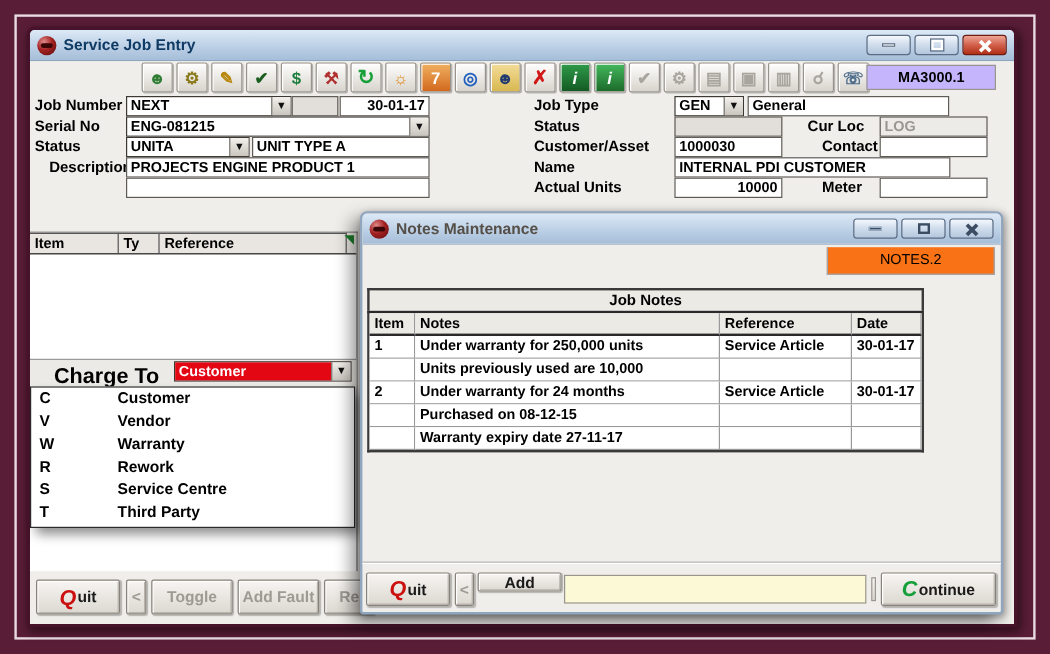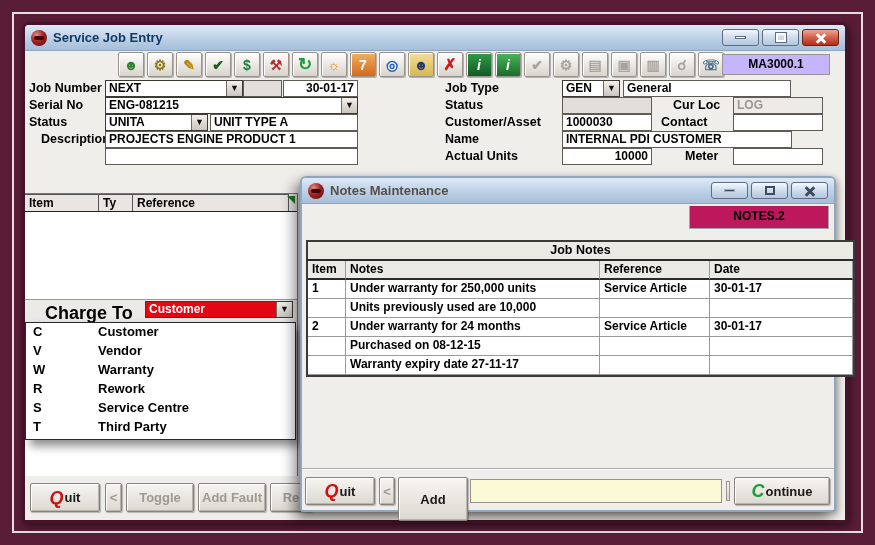--- a/index.html
+++ b/index.html
@@ -89,26 +89,26 @@
   .btn3d.dis { color:#9e9a93; }
   .u-first::first-letter { text-decoration:underline; }
   .q-glyph { color:#cc1010; font-size:18px; font-weight:900; font-style:italic; margin-right:1px; line-height:14px; }
   .c-glyph { color:#17a03a; font-size:18px; font-weight:900; font-style:italic; margin-right:1px; line-height:14px; }
 
   
   #notes-win { left:300px; top:176px; width:536px; height:336px; border:2px solid #90a6be;
                border-radius:6px 6px 3px 3px; box-shadow:-6px 7px 14px rgba(0,0,0,.45), 2px 2px 6px rgba(0,0,0,.3); }
   #notes-client { position:absolute; left:0; top:26px; right:0; bottom:0; }
   #notes-title-text { font-weight:700; font-size:13px; color:#564f48; }
-  #notes-code { position:absolute; right:5px; top:2px; width:140px; height:23px; background:#be185d;
-                border:1px solid #9aa6b4; border-top:none; font-weight:700; font-size:12px;
+  #notes-code { position:absolute; right:5px; top:2px; width:140px; height:23px; background:#f97316;
+                border:1px solid #9aa6b4; border-top:none; font-weight:400; font-size:12px;
                 text-align:center; line-height:21px; }
 
   
-  #ntable { position:absolute; left:4px; top:36px; width:549px; }
+  #ntable { position:absolute; left:4px; top:36px; width:464px; }
   #ncaption { height:19px; background:#eceae5; border:2px solid #3a3a3a; border-bottom:none;
               text-align:center; font-weight:700; font-size:12.5px; line-height:17px; }
   .nrow { display:flex; height:19px; }
   .nrow > div { border-right:1px solid #9a9a9a; border-bottom:1px solid #9a9a9a; background:#fff;
                 font-size:12px; font-weight:700; line-height:17px; padding:0 4px; overflow:hidden; white-space:nowrap; }
   .nrow.head > div { background:#eceae5; border-bottom:2px solid #2a2a2a; }
   #nbody { border:2px solid #3a3a3a; border-top:2px solid #2a2a2a; }
   .cw0 { width:38px; } .cw1 { width:254px; } .cw2 { width:110px; } .cw3 { width:58px; flex:1; }
 
   #notes-btnbar { position:absolute; left:0; right:0; top:264px; height:42px; border-top:2px groove #fff; }
@@ -203,21 +203,21 @@
         <span class="val">GEN</span>
         <span class="arrow">▼</span>
       </div>
       <div class="fld" style="left:598px;top:29px;width:168px">General</div>
 
       <div class="fld grey" style="left:537px;top:46px;width:90px"></div>
       <span class="lbl" style="left:648px;top:47px">Cur Loc</span>
       <div class="fld ghost" style="left:708px;top:46px;width:90px">LOG</div>
 
       <div class="fld" style="left:537px;top:63px;width:90px">1000030</div>
-      <span class="lbl" style="left:636px;top:64px">Contact</span>
+      <span class="lbl" style="left:660px;top:64px">Contact</span>
       <div class="fld" style="left:708px;top:63px;width:90px"></div>
 
       <div class="fld" style="left:537px;top:80px;width:230px">INTERNAL PDI CUSTOMER</div>
 
       <div class="fld right" style="left:537px;top:97px;width:90px">10000</div>
       <span class="lbl" style="left:660px;top:98px">Meter</span>
       <div class="fld" style="left:708px;top:97px;width:90px"></div>
 
       <div id="item-panel">
         <div id="item-head">
@@ -334,21 +334,21 @@
           </div>
         </div>
       </div>
 
       <div id="notes-btnbar">
         <div class="btn3d" style="left:3px;top:7px;width:70px;height:28px">
           <span class="q-glyph">Q</span>
             <span>uit</span>
         </div>
         <div class="btn3d dis" style="left:77px;top:7px;width:16px;height:28px">&lt;</div>
-        <div class="btn3d u-first" style="left:96px;top:7px;width:70px;height:44px">Add</div>
+        <div class="btn3d u-first" style="left:96px;top:7px;width:70px;height:16px">Add</div>
         <input class="yellow-input" value="" style="">
         <span class="vsep"></span>
         <div class="btn3d" style="left:432px;top:7px;width:96px;height:28px">
           <span class="c-glyph">C</span>
             <span>ontinue</span>
         </div>
       </div>
     </div>
   </div>
 </div>

